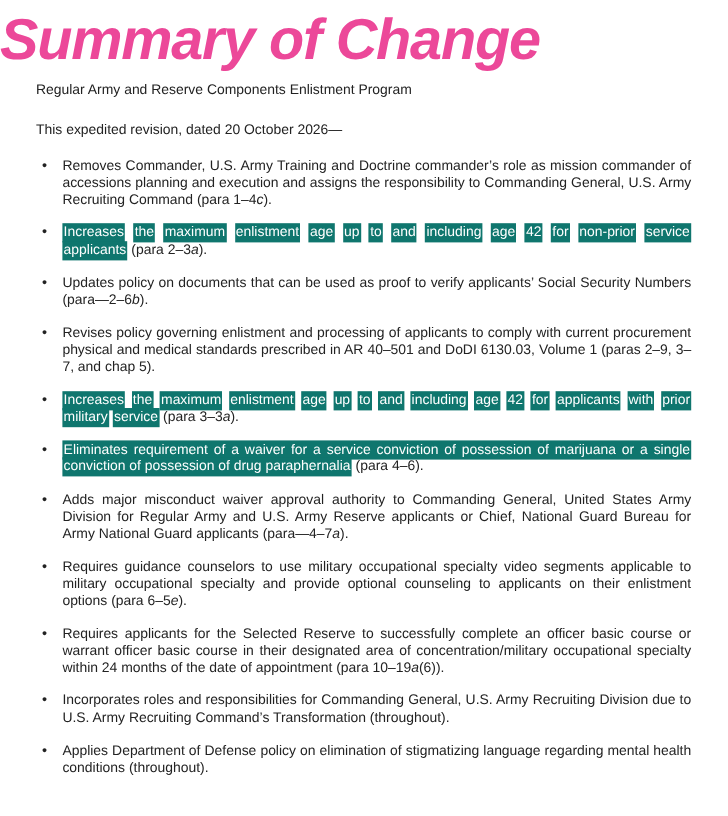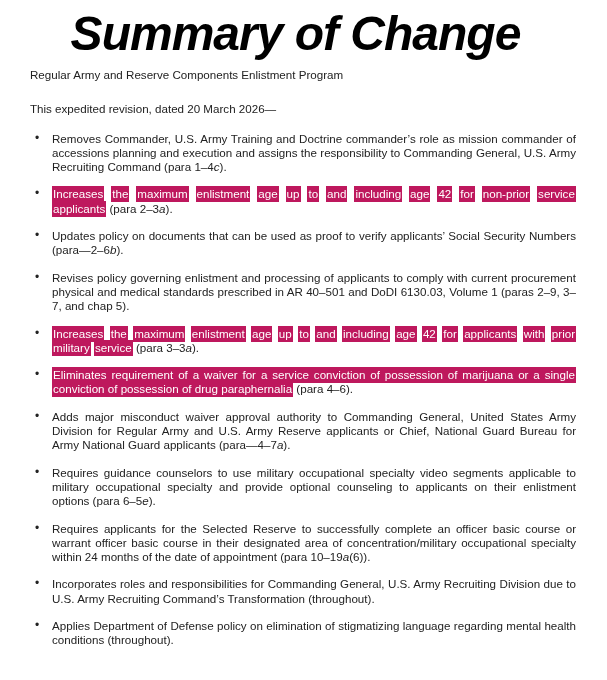--- a/index.html
+++ b/index.html
@@ -8,24 +8,23 @@
     background: #ffffff;
     font-family: "Liberation Sans", sans-serif;
     color: #222222;
     overflow: hidden;
   }
   .page { width: 607px; height: 680px; position: relative; }
   .title {
     font-size: 48px;
     font-weight: bold;
     font-style: italic;
-    text-align: center;
     margin: 10px 16px 0 0;
     line-height: 1.0;
-    color: #000000;
+    color: #ec4899;
     letter-spacing: -1px;
   }
   .doc-head {
     margin: 10px 0 0 30px;
     font-size: 11.6px;
     line-height: 14.3px;
   }
   .intro {
     margin: 20px 0 0 30px;
     font-size: 11.6px;
@@ -45,41 +44,41 @@
     font-size: 11.6px;
     line-height: 14.3px;
   }
   .dot {
     position: absolute;
     left: 5px;
     top: -1px;
     font-size: 12px;
   }
   .hw, .hb {
-    background: #be185d;
+    background: #0f766e;
     color: #ffffff;
     padding: 1px 1px 2px 1px;
   }
   .hb {
     -webkit-box-decoration-break: clone;
     box-decoration-break: clone;
   }
   .it { font-style: italic; }
 </style>
 </head>
 <body>
 
 <div class="page">
   <h1 class="title">Summary of Change</h1>
 
   <div class="doc-head">
     <div>Regular Army and Reserve Components Enlistment Program</div>
   </div>
 
-  <div class="intro">This expedited revision, dated 20 March 2026—</div>
+  <div class="intro">This expedited revision, dated 20 October 2026—</div>
 
   <ul class="changes">
       <li class="bullet"><span class="dot">•</span>Removes Commander, U.S. Army Training and Doctrine commander’s role as mission commander of accessions planning and execution and assigns the responsibility to Commanding General, U.S. Army Recruiting Command (para 1–4<span class="it">c</span>).</li>
       <li class="bullet"><span class="dot">•</span><span class="hw">Increases</span> <span class="hw">the</span> <span class="hw">maximum</span> <span class="hw">enlistment</span> <span class="hw">age</span> <span class="hw">up</span> <span class="hw">to</span> <span class="hw">and</span> <span class="hw">including</span> <span class="hw">age</span> <span class="hw">42</span> <span class="hw">for</span> <span class="hw">non-prior</span> <span class="hw">service</span> <span class="hw">applicants</span> (para 2–3<span class="it">a</span>).</li>
       <li class="bullet"><span class="dot">•</span>Updates policy on documents that can be used as proof to verify applicants’ Social Security Numbers (para—2–6<span class="it">b</span>).</li>
       <li class="bullet"><span class="dot">•</span>Revises policy governing enlistment and processing of applicants to comply with current procurement physical and medical standards prescribed in AR 40–501 and DoDI 6130.03, Volume 1 (paras 2–9, 3–7, and chap 5).</li>
       <li class="bullet"><span class="dot">•</span><span class="hw">Increases</span> <span class="hw">the</span> <span class="hw">maximum</span> <span class="hw">enlistment</span> <span class="hw">age</span> <span class="hw">up</span> <span class="hw">to</span> <span class="hw">and</span> <span class="hw">including</span> <span class="hw">age</span> <span class="hw">42</span> <span class="hw">for</span> <span class="hw">applicants</span> <span class="hw">with</span> <span class="hw">prior</span> <span class="hw">military</span> <span class="hw">service</span> (para 3–3<span class="it">a</span>).</li>
       <li class="bullet"><span class="dot">•</span><span class="hb">Eliminates requirement of a waiver for a service conviction of possession of marijuana or a single conviction of possession of drug paraphernalia</span> (para 4–6).</li>
       <li class="bullet"><span class="dot">•</span>Adds major misconduct waiver approval authority to Commanding General, United States Army Division for Regular Army and U.S. Army Reserve applicants or Chief, National Guard Bureau for Army National Guard applicants (para—4–7<span class="it">a</span>).</li>
       <li class="bullet"><span class="dot">•</span>Requires guidance counselors to use military occupational specialty video segments applicable to military occupational specialty and provide optional counseling to applicants on their enlistment options (para 6–5<span class="it">e</span>).</li>

